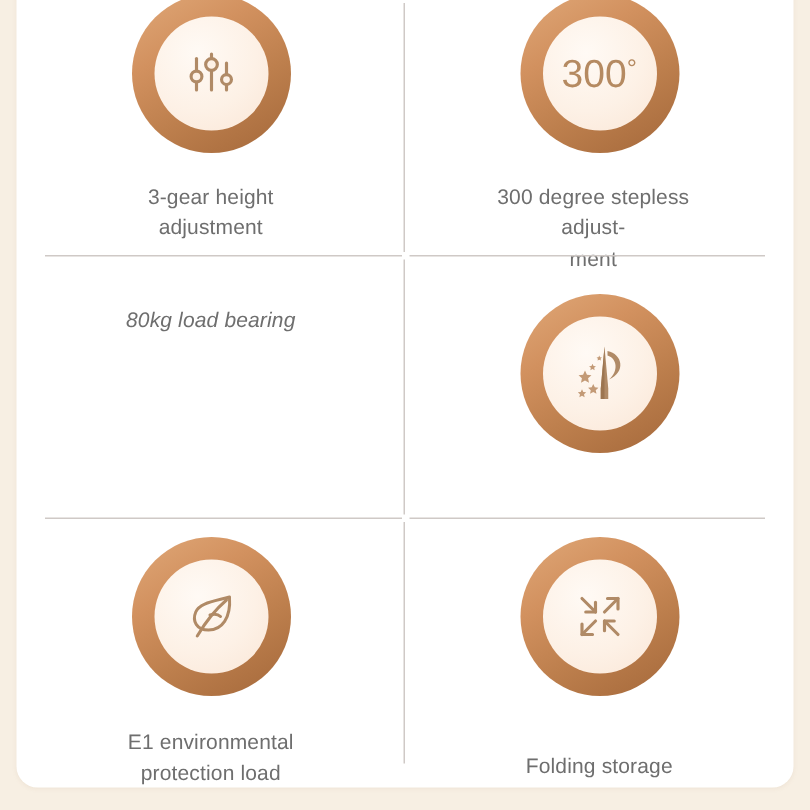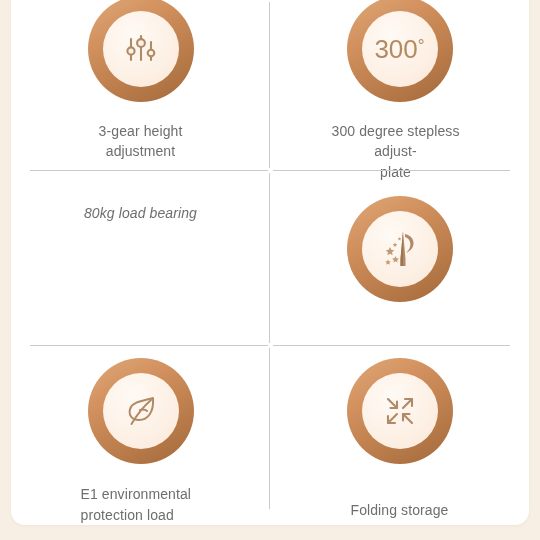--- a/index.html
+++ b/index.html
@@ -143,21 +143,21 @@
   .cell-2 .badge { margin-top: 10px; }
   .cell-2 .caption { margin-top: 19px; width: 136px; text-align: center; margin-right: 8px; }
 
   .cell-3 .badge { margin-top: 14px; }
   .cell-3 .caption { margin-top: 21px; width: 128px; text-align: center; font-style: italic; }
 
   .cell-4 .badge { margin-top: 14px; }
   .cell-4 .caption { margin-top: 21px; width: 136px; text-align: center; }
 
   .cell-5 .badge { margin-top: 16px; }
-  .cell-5 .caption { margin-top: 20px; width: 120px; text-align: left; }
+  .cell-5 .caption { margin-top: 20px; width: 120px; text-align: center; }
 
   .cell-6 .badge { margin-top: 16px; }
   .cell-6 .caption { margin-top: 36px; width: 136px; text-align: center; }
 
   svg { display: block; }
 </style>
 </head>
 <body>
 
 <div id="feature-card">
@@ -183,21 +183,21 @@
     </div>
 
     <div class="feature-cell cell-2">
       <div class="badge">
         <span class="glyph">
           <span class="badge-text"><span>300</span><span class="deg">°</span></span>
         </span>
       </div>
       <div class="caption">
         <span>300 degree stepless adjust-</span><br>
-        <span>plate</span>
+        <span>ment</span>
       </div>
     </div>
 
     <div class="feature-cell cell-3">
       <div class="caption">80kg load bearing</div>
     </div>
 
     <div class="feature-cell cell-4">
       <div class="badge">
         <span class="glyph">

